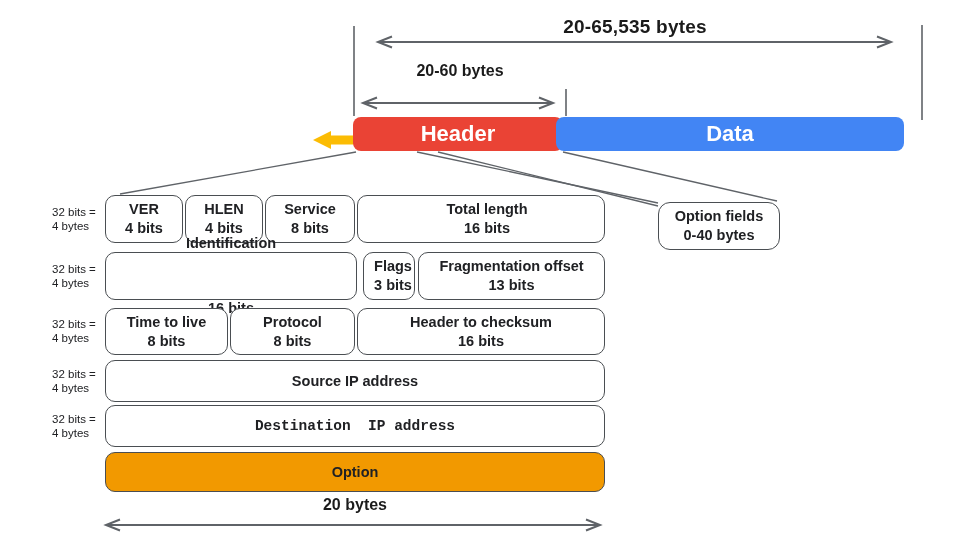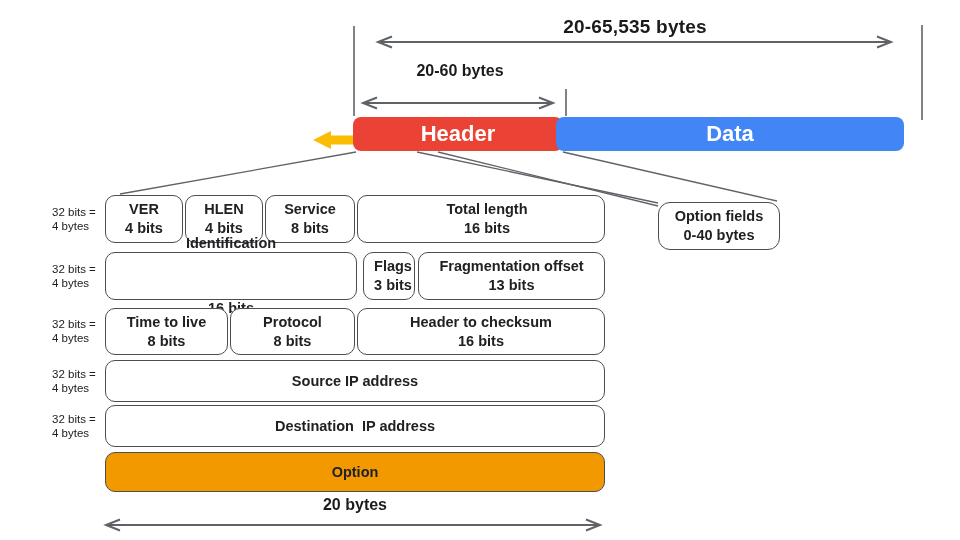--- a/index.html
+++ b/index.html
@@ -146,21 +146,21 @@
   </div>
   <div class="cell" style="left:357px;top:308px;width:248px;height:47px;">
     <span class="l1">Header to checksum</span>
       <span class="l2">16 bits</span>
   </div>
 
   <div class="cell" style="left:105px;top:360px;width:500px;height:42px;">
     <span class="l1">Source IP address</span>
   </div>
 
-  <div class="cell" style="left:105px;top:405px;width:500px;height:42px;">
+  <div class="cell" style="left:105px;top:405px;width:500px;height:42px;font-family:Liberation Mono, monospace;">
     <span class="l1">Destination  IP address</span>
   </div>
 
   <div class="cell option-cell" style="left:105px;top:452px;width:500px;height:40px;">
     <span class="l1">Option</span>
   </div>
 
 </div>
 
 </body></html>

